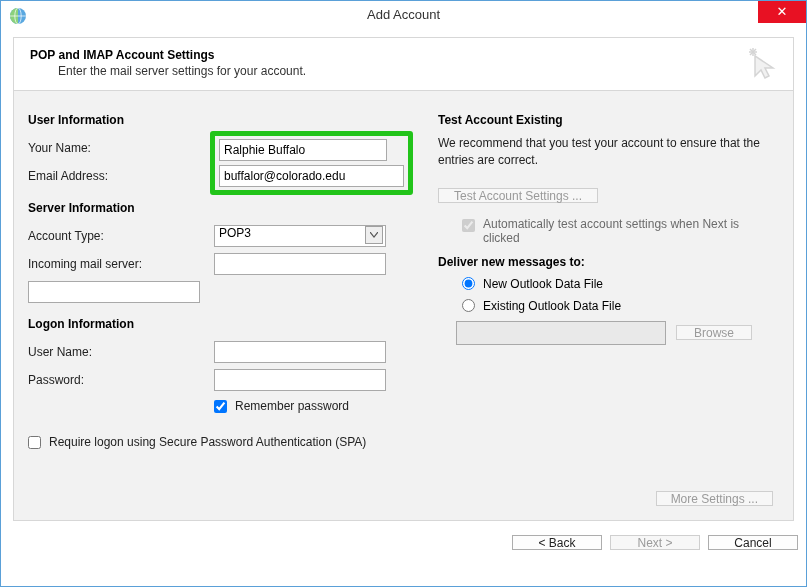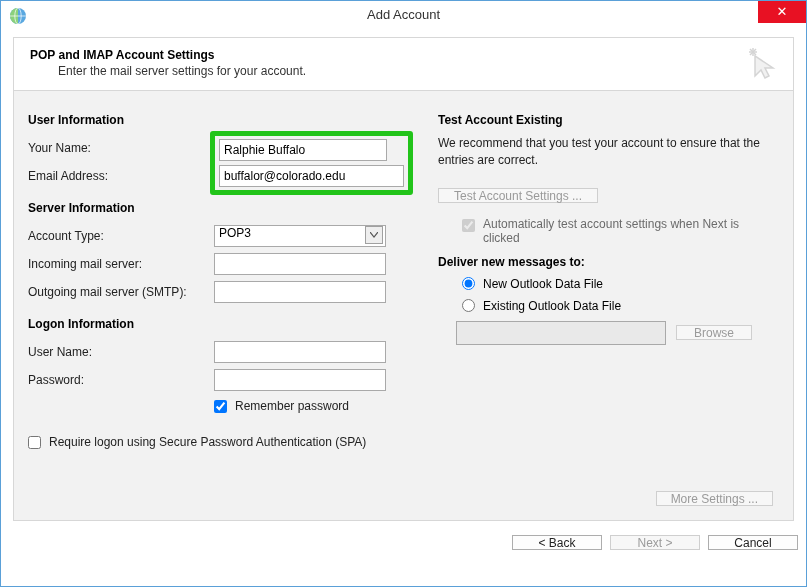--- a/index.html
+++ b/index.html
@@ -323,21 +323,20 @@
             </span>
           </div>
         </div>
 
         <div class="row">
           <div class="lbl">Incoming mail server:</div>
           <input class="txt" type="text" value="" style="">
         </div>
 
         <div class="row">
-          <div class="lbl">Outgoing mail server (SMTP):</div>
           <input class="txt" type="text" value="" style="">
         </div>
 
         <div style="height:6px;"></div>
         <div class="section-h">Logon Information</div>
 
         <div class="row">
           <div class="lbl">User Name:</div>
           <input class="txt" type="text" value="" style="">
         </div>

